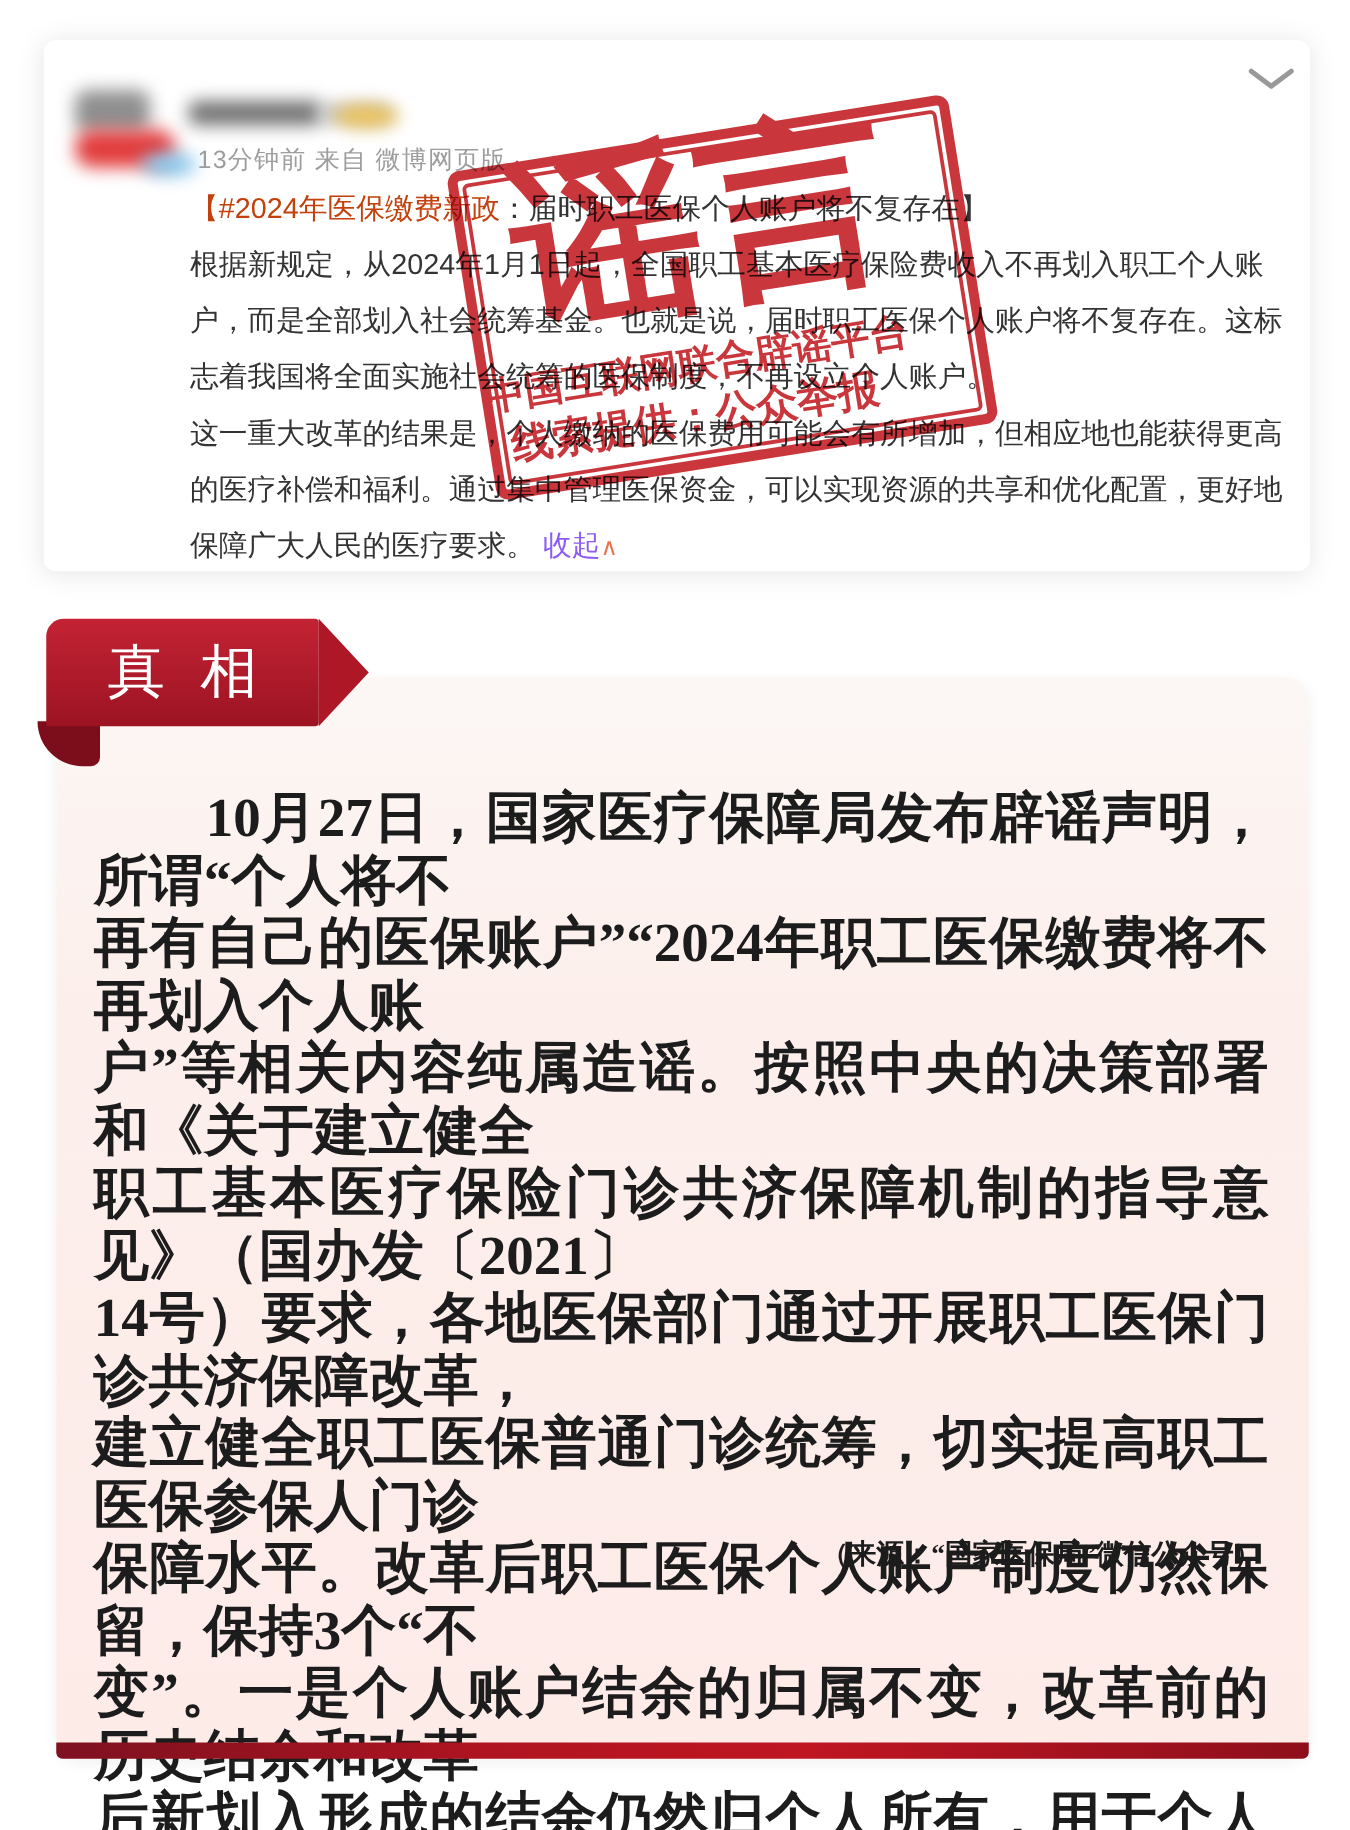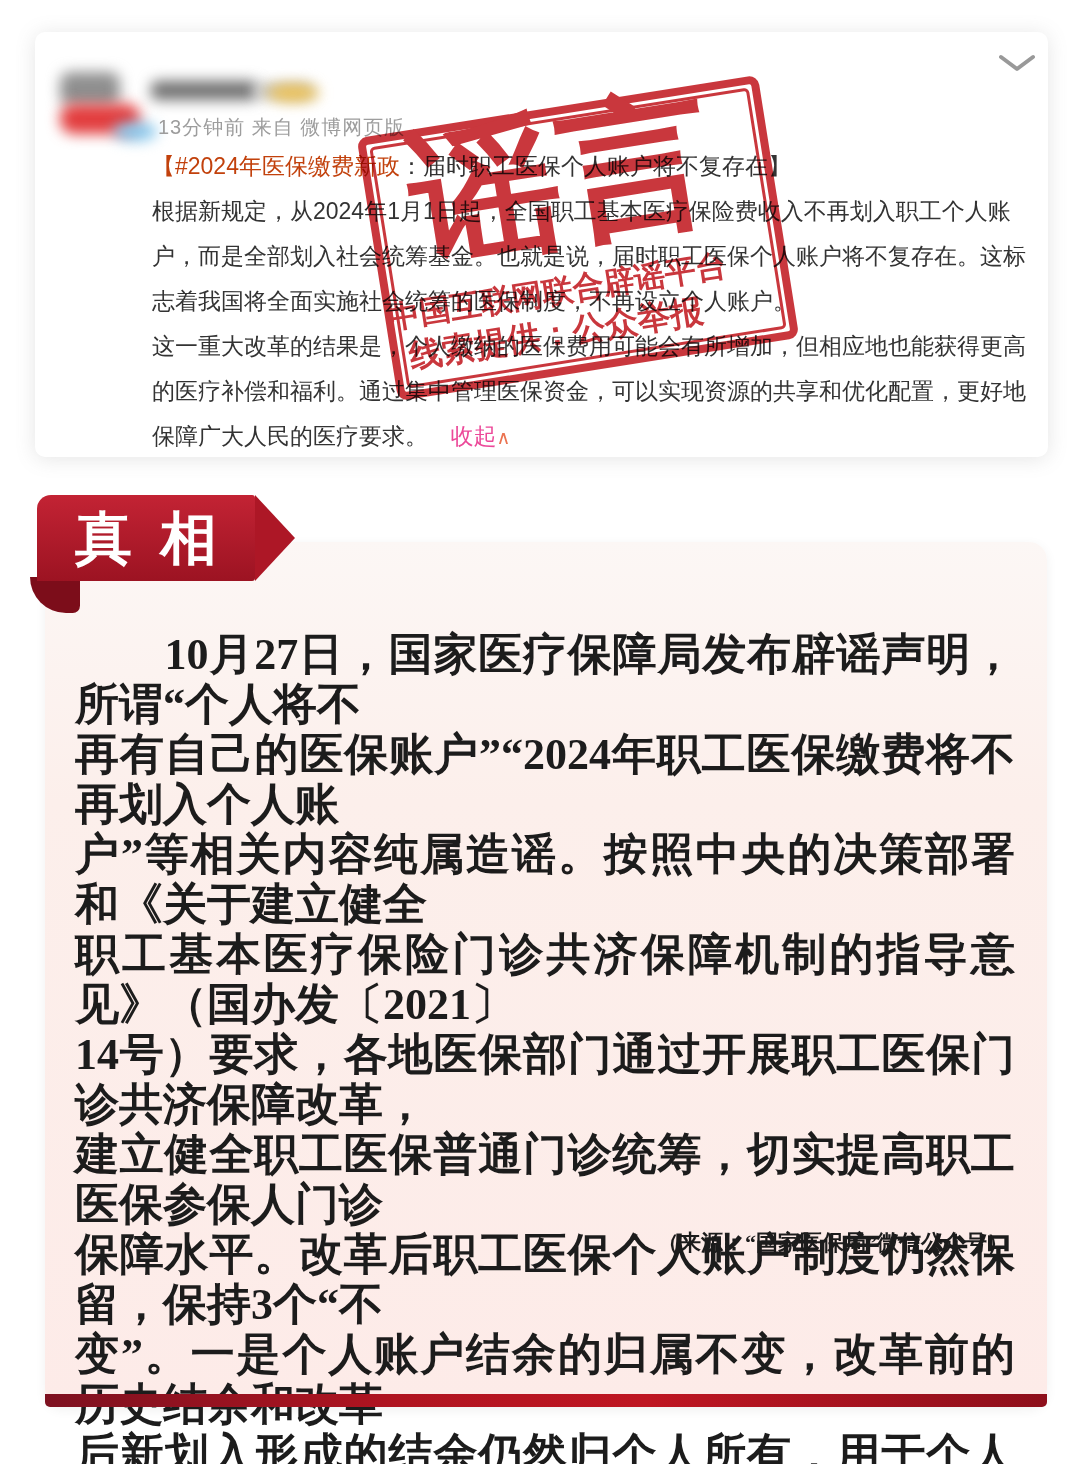--- a/index.html
+++ b/index.html
@@ -14,21 +14,21 @@
   .avatar-red{left:25px;top:72px;width:80px;height:30px;background:#e23d3e;border-radius:14px;}
   .badge-blue{left:78px;top:90px;width:44px;height:19px;background:#86c7ec;border-radius:50%;}
   .name-dark{left:116px;top:49px;width:106px;height:19px;background:#6f6f6f;border-radius:6px;}
   .name-light{left:220px;top:52px;width:58px;height:14px;background:#b9b9b9;border-radius:6px;}
   .badge-yellow{left:232px;top:52px;width:52px;height:18px;background:#edc256;border-radius:50%;}
   .post-meta{position:absolute;left:123px;top:82px;font-size:20px;color:#9d9d9d;letter-spacing:1px;}
   .chevron-down{position:absolute;left:963px;top:22px;cursor:pointer;}
   .post-text{position:absolute;left:117px;top:112px;width:888px;font-size:23px;line-height:45px;
              color:#333;white-space:pre-wrap;}
   .hashtag{color:#c2410c;}
-  .collapse-link{color:#ec4899;margin-left:16px;}
+  .collapse-link{color:#8b5cf6;}
   .collapse-caret{color:#eb7350;font-size:19px;}
 
   
   .stamp{position:absolute;left:375px;top:105px;width:390px;height:250px;color:#c5262c;
          border:8px solid currentColor;border-radius:10px;transform:rotate(-9deg);
          mix-blend-mode:multiply;opacity:.92;z-index:3;
          font-family:"Liberation Serif","DejaVu Serif",serif;}
   .stamp::before{content:"";position:absolute;inset:3px;border:3px solid currentColor;border-radius:5px;}
   .stamp-main{position:absolute;left:0;right:14px;top:-10px;text-align:center;font-size:150px;
               line-height:1;font-weight:900;letter-spacing:2px;white-space:nowrap;}
@@ -48,22 +48,22 @@
   .bottom-bar{position:absolute;left:0;right:0;bottom:0;height:13px;border-radius:0 0 5px 5px;
               background:linear-gradient(90deg,#7e1120,#b01420 35%,#bf1622 60%,#8e0f1b);}
 
   
   .ribbon{position:absolute;left:37px;top:495px;width:218px;height:86px;z-index:5;
           background:linear-gradient(180deg,#c32334,#9c1322);border-radius:14px 3px 3px 0;
           display:flex;align-items:center;justify-content:center;}
   .ribbon::after{content:"";position:absolute;left:100%;top:0;width:0;height:0;
           border-top:43px solid transparent;border-bottom:43px solid transparent;
           border-left:40px solid #ad1726;}
-  .ribbon-label{color:#fff;font-family:"Liberation Serif","DejaVu Serif",serif;font-weight:700;
-          font-size:57px;letter-spacing:28px;padding-left:28px;line-height:1;}
+  .ribbon-label{color:#fff;font-family:"Liberation Serif","DejaVu Serif",serif;font-weight:400;
+          font-size:46px;letter-spacing:28px;padding-left:28px;line-height:1;}
   .ribbon-fold{position:absolute;left:30px;top:577px;width:50px;height:36px;background:#7c0d1a;
           border-radius:0 0 8px 40px;z-index:4;}
 </style>
 </head>
 <body>
 
 <div class="page">
 
   <section class="post-card">
     <div class="blob avatar-gray"></div>

